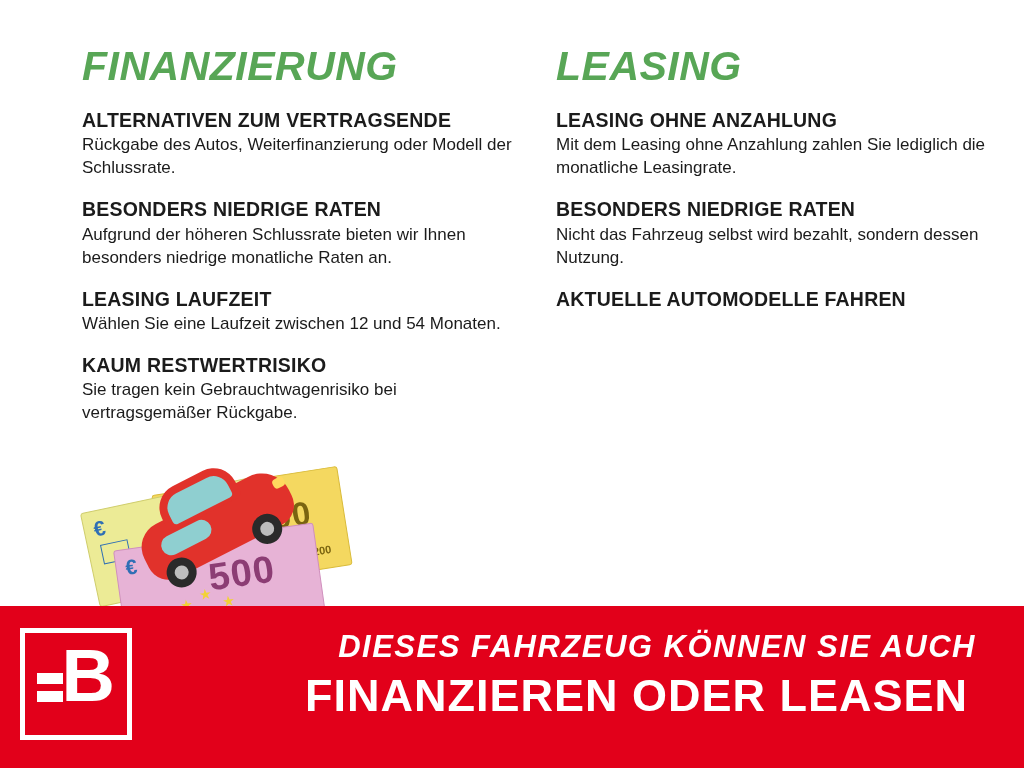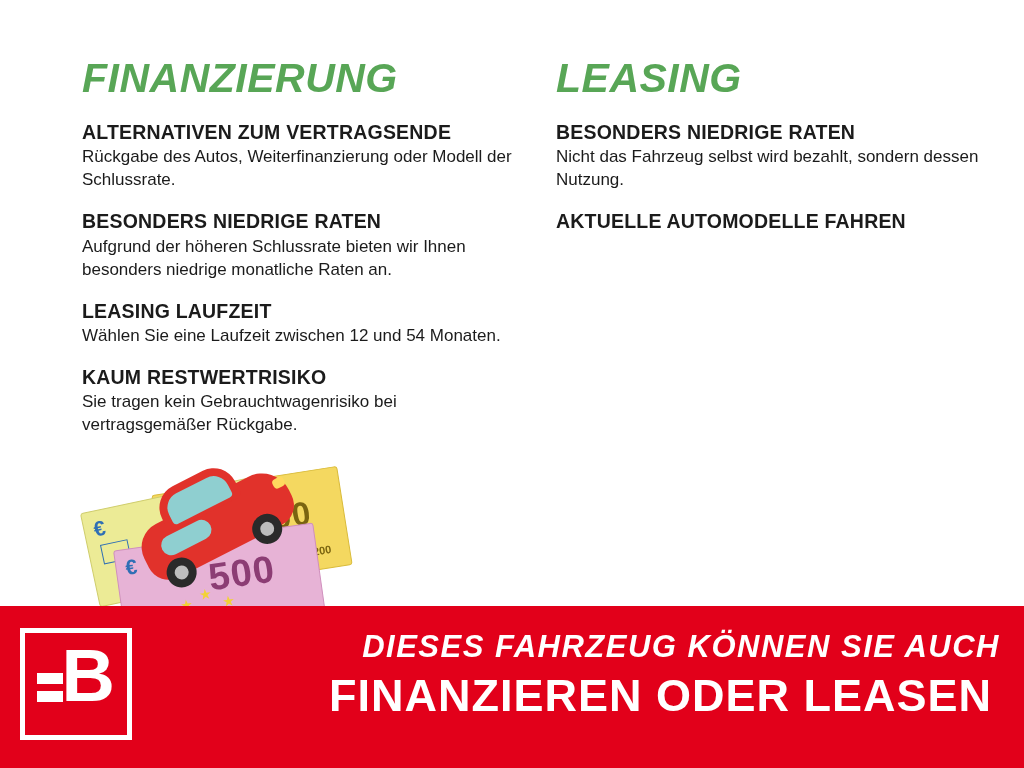--- a/index.html
+++ b/index.html
@@ -18,21 +18,21 @@
     position: relative;
     width: 1024px;
     height: 768px;
     background: #ffffff;
     overflow: hidden;
   }
 
   
   .columns {
     position: absolute;
-    top: 58px;
+    top: 46px;
     left: 0;
     width: 884px;
     height: 420px;
     text-decoration: underline;
   }
   .col {
     position: absolute;
     top: 0;
   }
   .col-left  { left: 82px;  width: 440px; }
@@ -240,21 +240,21 @@
     position: absolute;
     background: #ffffff;
     left: 12px;
     width: 26px;
     height: 11px;
   }
   .logo-bar-1 { top: 40px; }
   .logo-bar-2 { top: 58px; }
   .banner-text {
     position: absolute;
-    right: 24px;
+    right: 48px;
     top: 24px;
     text-align: right;
     color: #ffffff;
   }
   .banner-line1 {
     font-size: 31px;
     font-weight: bold;
     font-style: italic;
     letter-spacing: 1.5px;
     line-height: 1.1;
@@ -295,20 +295,24 @@
 
       <div class="block">
         <h2 class="block-head">KAUM RESTWERTRISIKO</h2>
         <p class="block-body">Sie tragen kein Gebrauchtwagenrisiko bei vertragsgemäßer Rückgabe.</p>
       </div>
     </div>
 
     <div class="col col-right">
       <h1 class="col-title">LEASING</h1>
 
+      <div class="block">
+        <h2 class="block-head">LEASING OHNE ANZAHLUNG</h2>
+        <p class="block-body">Mit dem Leasing ohne Anzahlung zahlen Sie lediglich die monatliche Leasingrate.</p>
+      </div>
 
       <div class="block">
         <h2 class="block-head">BESONDERS NIEDRIGE RATEN</h2>
         <p class="block-body">Nicht das Fahrzeug selbst wird bezahlt, sondern dessen Nutzung.</p>
       </div>
 
 
       <div class="block">
         <h2 class="block-head">AKTUELLE AUTOMODELLE FAHREN</h2>
       </div>

